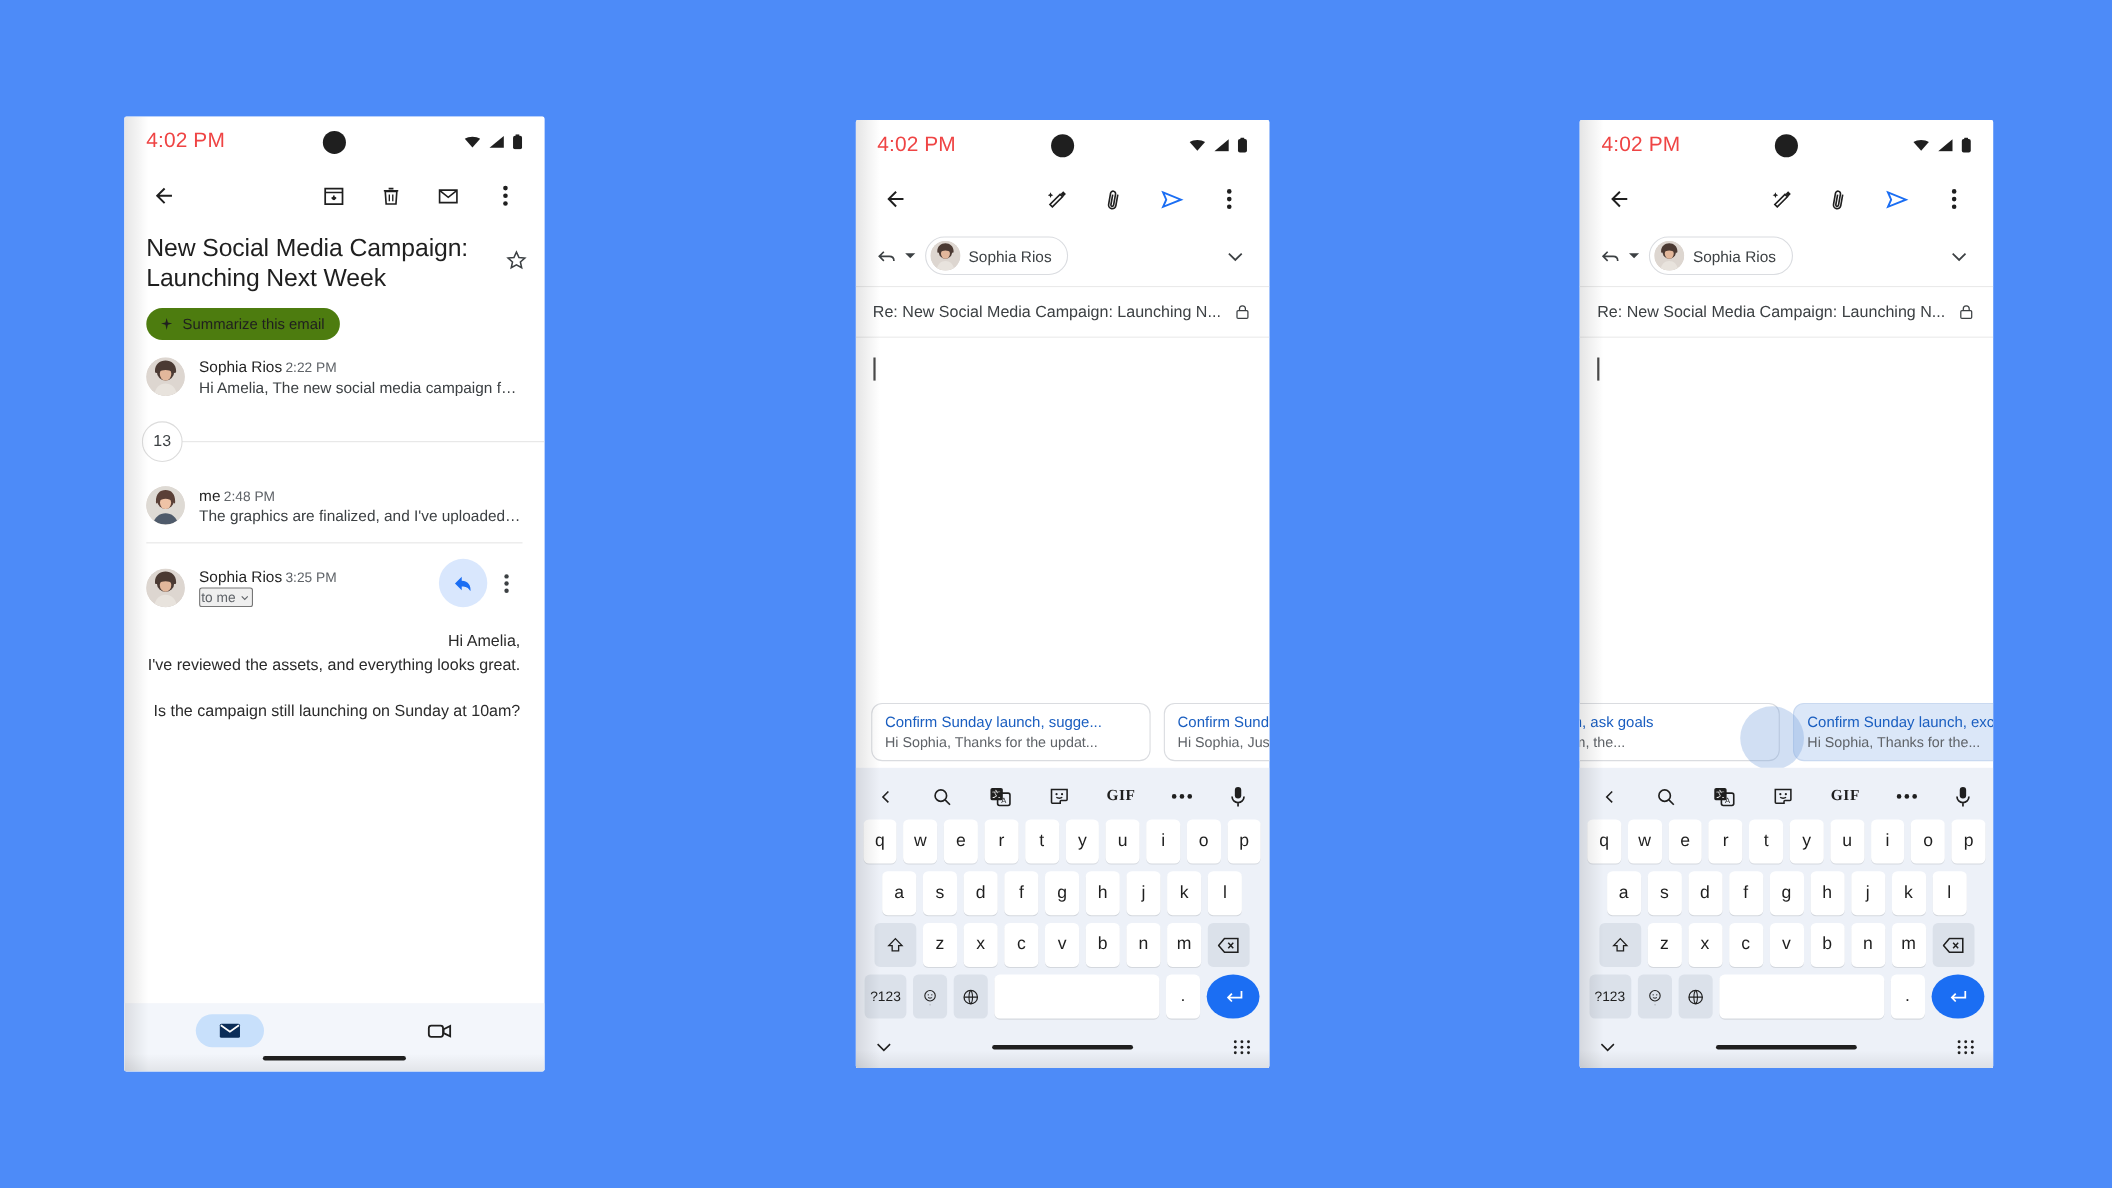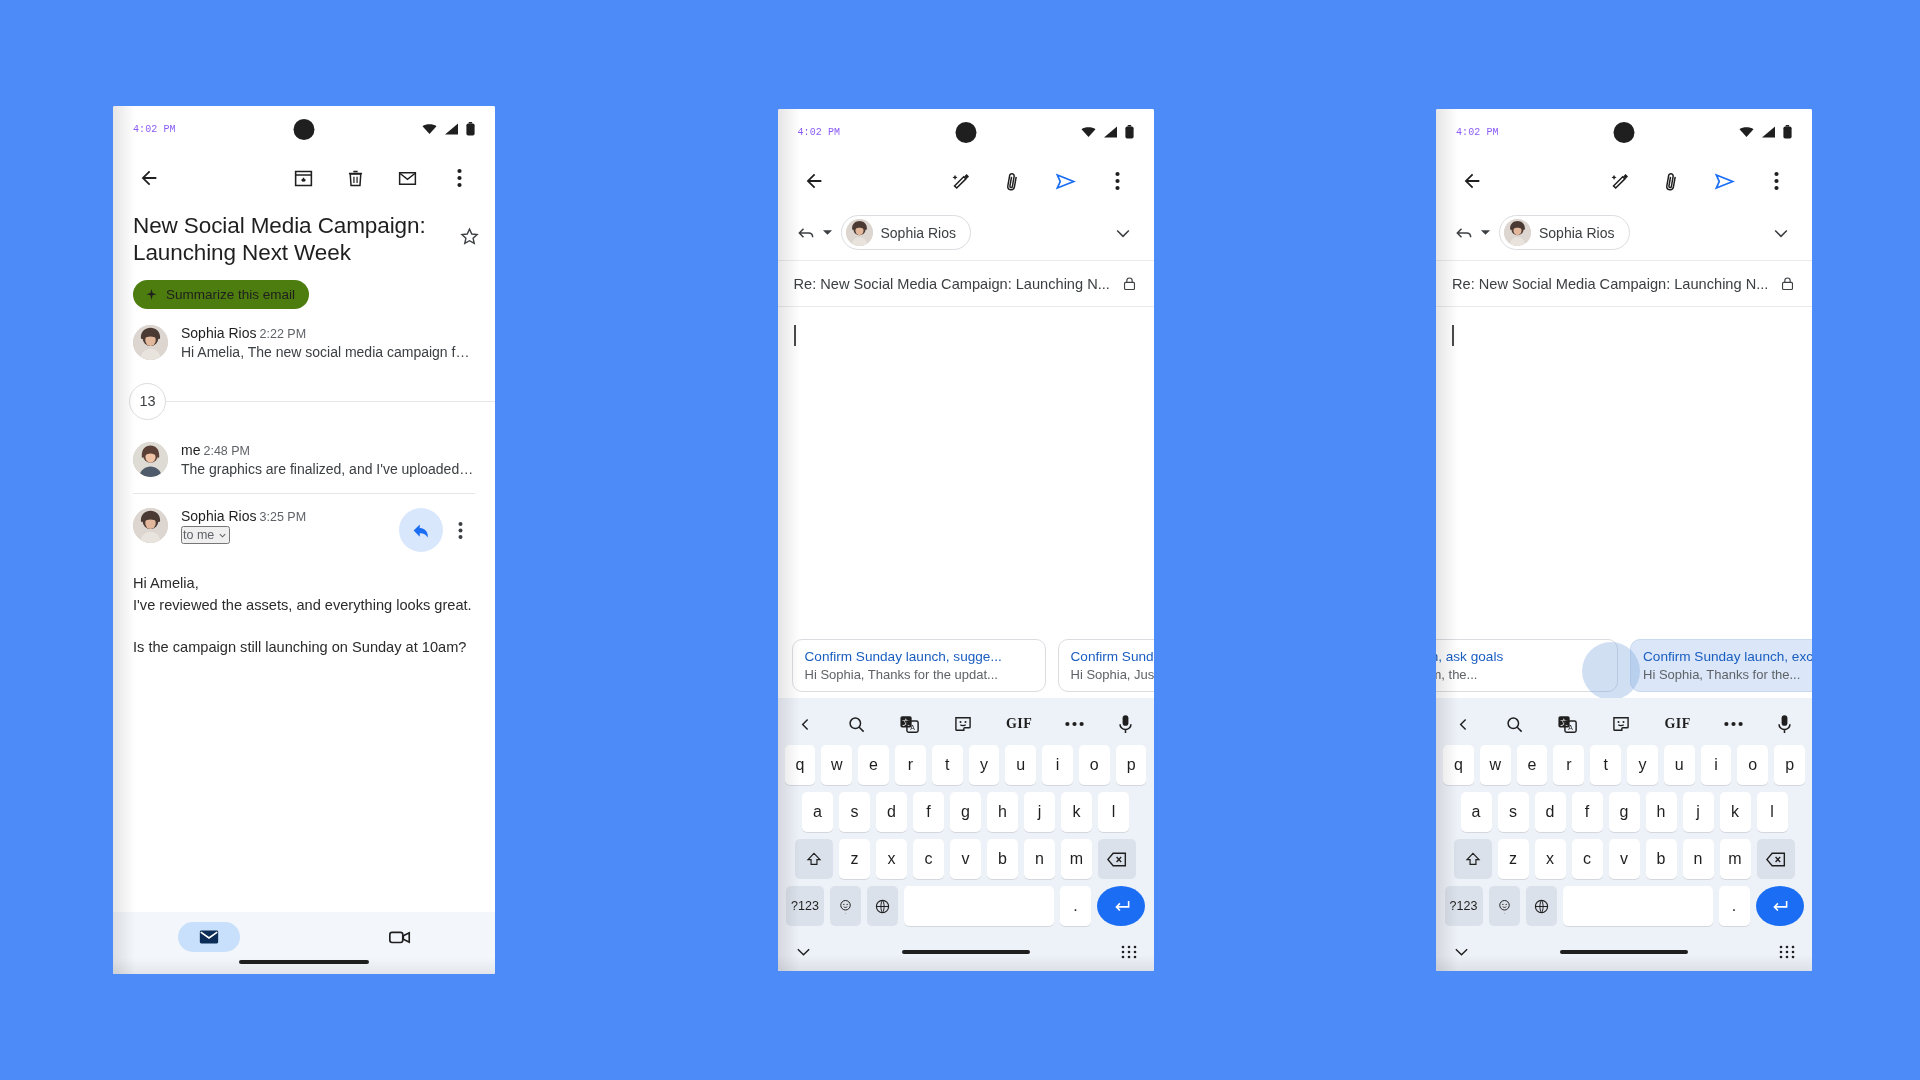--- a/index.html
+++ b/index.html
@@ -71,24 +71,23 @@
   
   .statusbar {
     height: 46px;
     flex: 0 0 auto;
     display: flex;
     align-items: center;
     padding: 0 20px;
     position: relative;
   }
   .status-time {
-    font-size: 10px;
-    color: #8b5cf6;
+    font-size: 19px;
+    color: #ef4444;
     letter-spacing: 0.1px;
-    font-family: Liberation Mono, monospace;
   }
   .camera-dot {
     position: absolute;
     left: 50%; transform: translateX(-50%);
     width: 21px; height: 21px;
     border-radius: 50%;
     background: #1f1f1f;
   }
   .status-icons {
     margin-left: auto;
@@ -153,21 +152,21 @@
     font-size: 13.5px;
     color: #1f1f1f;
     cursor: pointer;
     font-family: "Liberation Sans", sans-serif;
   }
 
   .msg-row {
     display: flex;
     gap: 13px;
     padding: 14px 20px 14px 20px;
-    align-items: flex-start;
+    align-items: flex-end;
   }
   .msg-row.collapsed { padding-top: 16px; padding-bottom: 16px; }
   .avatar {
     width: 35px; height: 35px;
     border-radius: 50%;
     flex: 0 0 auto;
     overflow: hidden;
     position: relative;
     background: #d9d2cc;
   }
@@ -240,21 +239,21 @@
     display: flex; align-items: center; justify-content: center;
     background: transparent; border: none; cursor: pointer;
   }
 
   .email-body {
     padding: 6px 22px 0 20px;
     font-size: 14.6px;
     line-height: 22px;
     color: #2b2b2b;
   }
-  .email-body p { margin-bottom: 20px; }
+  .email-body p { margin-bottom: 20px; text-align: right; }
   .email-body p:last-child { margin-bottom: 0; }
 
   
   .bottom-nav {
     flex: 0 0 auto;
     height: 62px;
     background: #f3f6fb;
     display: flex;
     align-items: flex-start;
     justify-content: space-around;

